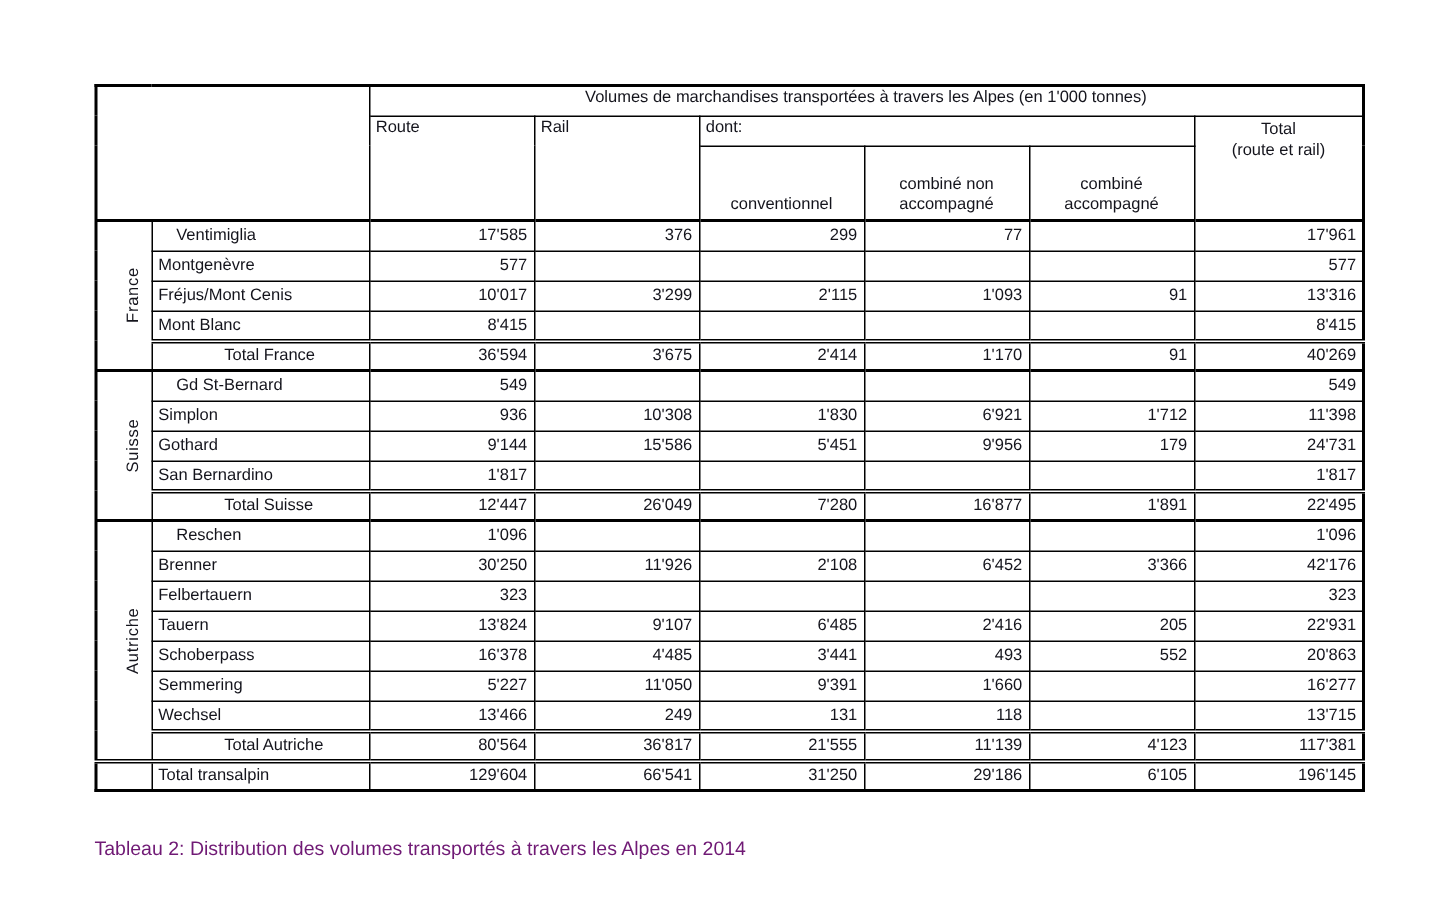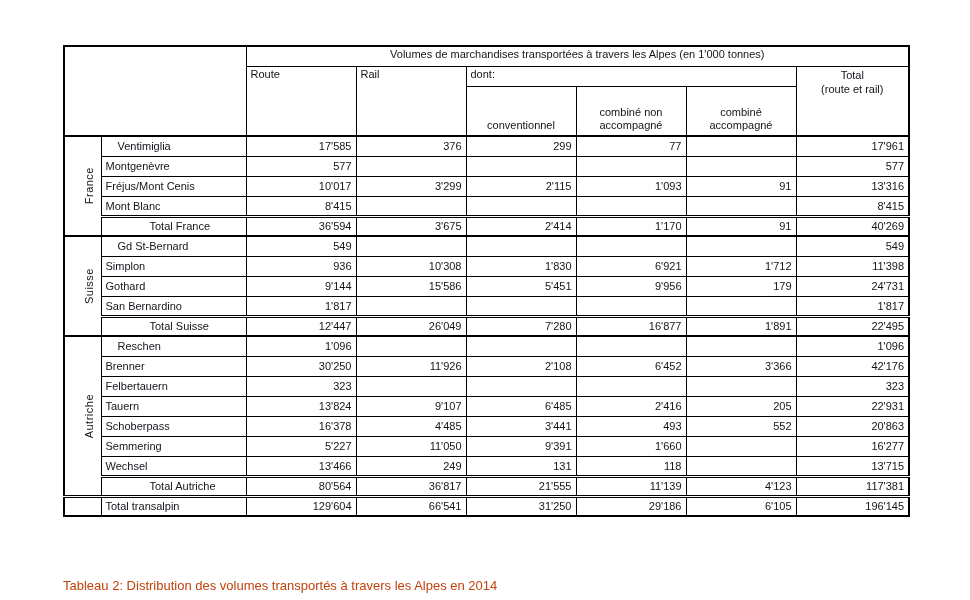--- a/index.html
+++ b/index.html
@@ -6,21 +6,21 @@
     margin: 0;
     padding: 0;
     width: 970px;
     height: 600px;
     background: #ffffff;
     font-family: "Liberation Sans", sans-serif;
     color: #14141c;
   }
   .page { position: relative; width: 970px; height: 600px; }
 
-  .table-wrap { position: absolute; left: 63px; top: 45px; }
+  .table-wrap { position: absolute; left: 63px; top: 56px; }
 
   table.freight {
     border-collapse: collapse;
     table-layout: fixed;
     width: 845px;
     border: 2px solid #000;
   }
   table.freight td {
     border: 1px solid #000;
     font-size: 11px;
@@ -85,22 +85,21 @@
   td.num-cell { text-align: right; }
   tr.section-start td { border-top: 2px solid #000; padding-left: 16px; }
   tr.total-row td { border-top: 3px double #000; padding-left: 48px; }
   tr.grand-total td { border-top: 3px double #000; margin-top: 6px; }
 
   .caption {
     position: absolute;
     left: 63px;
     top: 558px;
     font-size: 13px;
-    color: #c2410c;
-    margin-top: 20px;
+    color: #701a75;
   }
 </style>
 </head>
 <body>
 
 <div class="page">
 
   <div class="table-wrap">
     <table class="freight">
       <colgroup>

